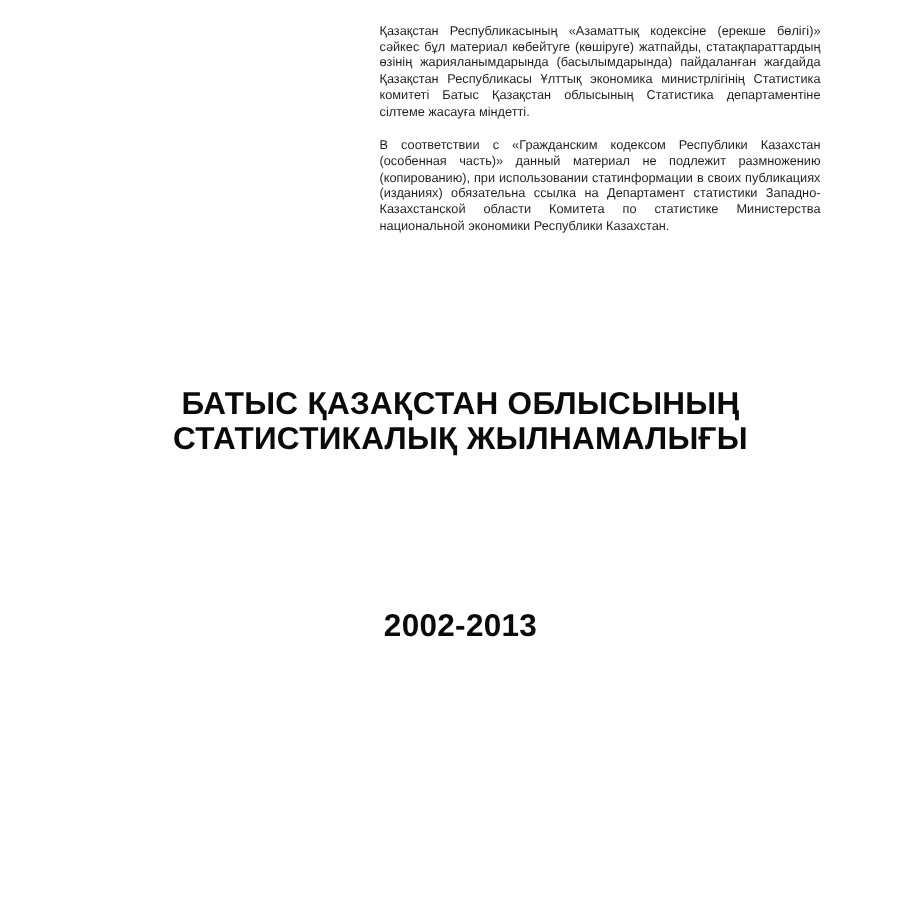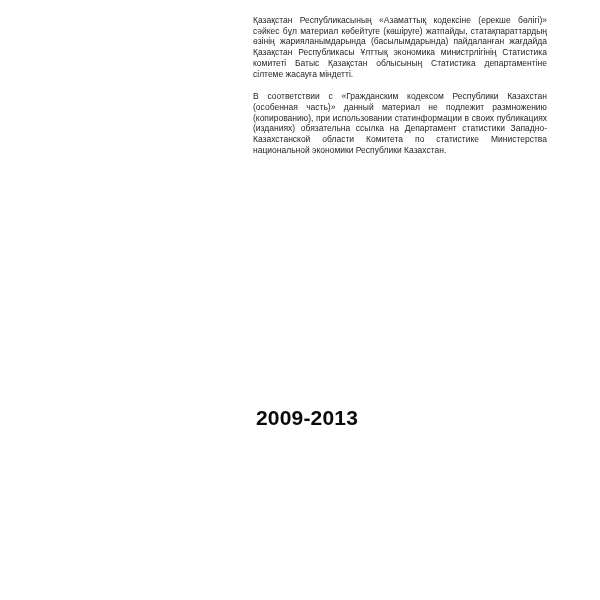--- a/index.html
+++ b/index.html
@@ -49,17 +49,18 @@
 </head>
 <body>
 
 <div class="page">
 
   <div class="copyright-block">
     <p>Қазақстан Республикасының «Азаматтық кодексіне (ерекше бөлігі)» сәйкес бұл материал көбейтуге (көшіруге) жатпайды, статақпараттардың өзінің жарияланымдарында (басылымдарында) пайдаланған жағдайда Қазақстан Республикасы Ұлттық экономика министрлігінің Статистика комитеті Батыс Қазақстан облысының Статистика департаментіне сілтеме жасауға міндетті.</p>
     <p>В соответствии с «Гражданским кодексом Республики Казахстан (особенная часть)» данный материал не подлежит размножению (копированию), при использовании статинформации в своих публикациях (изданиях) обязательна ссылка на Департамент статистики Западно-Казахстанской области Комитета по статистике Министерства национальной экономики Республики Казахстан.</p>
   </div>
 
+  <div class="title-block title-kk">БАТЫС ҚАЗАҚСТАН ОБЛЫСЫНЫҢ СТАТИСТИКАЛЫҚ ЖЫЛНАМАЛЫҒЫ</div>
 
 
-  <div class="title-block years">2009-2013</div>
+  <div class="title-block years">2002-2013</div>
 
 </div>
 
 </body></html>

